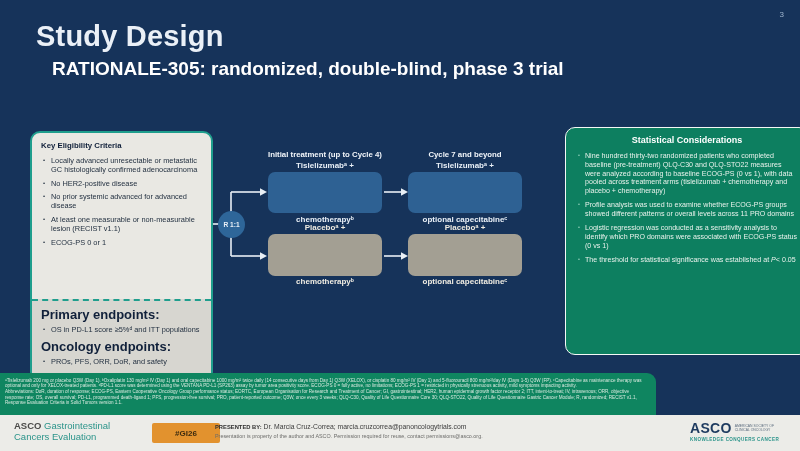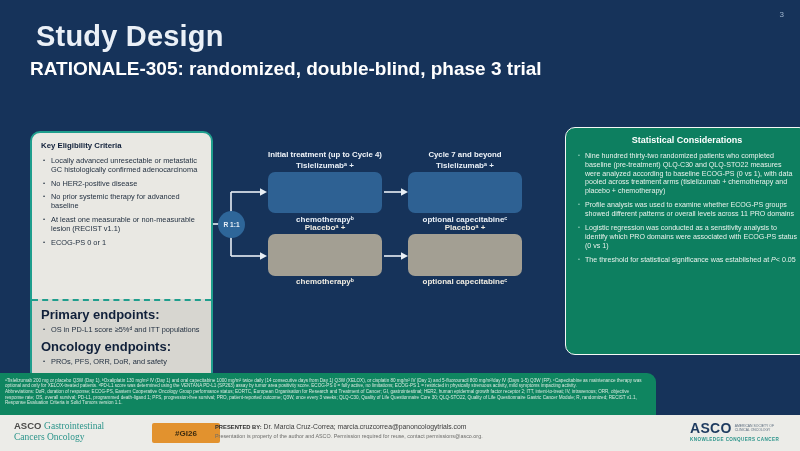--- a/index.html
+++ b/index.html
@@ -5,21 +5,21 @@
   html,body{margin:0;padding:0;background:#0b0b0b;}
   *{box-sizing:border-box;}
   .slide{
     position:relative;width:800px;height:451px;overflow:hidden;
     background:#16335a;
     font-family:"Liberation Sans","DejaVu Sans",sans-serif;
   }
   
   .slide-number{position:absolute;top:10px;right:16px;font-size:8px;color:#9fb5cd;}
   .title{position:absolute;left:36px;top:20px;font-size:29px;font-weight:bold;color:#eaf0f7;letter-spacing:.2px;}
-  .subtitle{position:absolute;left:30px;top:58px;font-size:19px;font-weight:bold;color:#ffffff;}
+  .subtitle{position:absolute;left:52px;top:58px;font-size:19px;font-weight:bold;color:#ffffff;}
   
   .elig{
     position:absolute;left:30px;top:107px;width:183px;height:251px;
     background:#e9e8e3;border:2px solid #1f9e8d;border-radius:10px;overflow:hidden;margin-top:24px;
   }
   .elig-top{padding:8px 8px 4px 9px;}
   .elig-title{font-size:7.8px;font-weight:bold;color:#10203a;margin-bottom:6px;}
   .bullet{display:flex;font-size:7.4px;color:#1d2b3c;line-height:1.22;margin-bottom:4.5px;}
   .bullet .dot{flex:0 0 10px;padding-left:2px;}
   .bullet .dot::before{content:"•";font-size:6px;position:relative;top:-1px;}
@@ -59,21 +59,21 @@
   
   .footnotes{
     position:absolute;left:0;top:373px;width:656px;height:42px;
     background:#0f8560;border-top-right-radius:9px;
     padding:5px 8px 2px 5px;color:#d9eadf;font-size:4.6px;line-height:1.14;
   }
   .footnotes p{margin:0 0 1px 0;}
   .footer-bar{position:absolute;left:0;top:415px;width:800px;height:36px;background:#ecece8;}
   .brand{position:absolute;left:14px;top:6px;font-size:9.5px;line-height:1.12;}
   .brand-bold{font-weight:bold;color:#4b4b49;}
-  .brand-light{color:#2b948a;font-family:Liberation Serif, serif;}
+  .brand-light{color:#2b948a;}
   .badge{
     position:absolute;left:152px;top:8px;width:68px;height:20px;background:#e2922e;border-radius:2px;
     display:flex;align-items:center;justify-content:center;
     font-size:8px;font-weight:bold;color:#3c2b0f;text-align:center;
   }
   .presented{position:absolute;left:215px;top:8px;}
   .presented-l1{font-size:6.8px;color:#3b3b3b;}
   .presented-l1 .plabel{font-weight:bold;font-size:5.8px;color:#2f2f2f;}
   .presented-l2{font-size:5.4px;color:#6c6c6a;margin-top:2.5px;}
   .asco-logo{position:absolute;left:690px;top:5px;}
@@ -114,21 +114,21 @@
       <div class="bullet">
           <span class="dot"></span>
           <span>Locally advanced unresectable or metastatic GC histologically confirmed adenocarcinoma</span>
         </div>
       <div class="bullet">
           <span class="dot"></span>
           <span>No HER2-positive disease</span>
         </div>
       <div class="bullet">
           <span class="dot"></span>
-          <span>No prior systemic therapy for advanced baseline</span>
+          <span>No prior systemic advanced for advanced disease</span>
         </div>
       <div class="bullet">
           <span class="dot"></span>
           <span>At least one measurable or non-measurable lesion (RECIST v1.1)</span>
         </div>
       <div class="bullet">
           <span class="dot"></span>
           <span>ECOG-PS 0 or 1</span>
         </div>
     </div>
@@ -189,21 +189,21 @@
   </div>
 
   <div class="footnotes">
     <p>ᵃTislelizumab 200 mg or placebo Q3W (Day 1). ᵇOxaliplatin 130 mg/m² IV (Day 1) and oral capecitabine 1000 mg/m² twice daily (14 consecutive days from Day 1) Q3W (XELOX), or cisplatin 80 mg/m² IV (Day 1) and 5-fluorouracil 800 mg/m²/day IV (Days 1-5) Q3W (FP). ᶜCapecitabine as maintenance therapy was optional and only for XELOX-treated patients. ᵈPD-L1 score was determined using the VENTANA PD-L1 (SP263) assay by tumor area positivity score. ECOG-PS 0 = fully active, no limitations; ECOG-PS 1 = restricted in physically strenuous activity, mild symptoms impacting activity.</p>
     <p>Abbreviations: DoR, duration of response; ECOG-PS, Eastern Cooperative Oncology Group performance status; EORTC, European Organisation for Research and Treatment of Cancer; GI, gastrointestinal; HER2, human epidermal growth factor receptor 2; ITT, intent-to-treat; IV, intravenous; ORR, objective response rate; OS, overall survival; PD-L1, programmed death-ligand 1; PFS, progression-free survival; PRO, patient-reported outcome; Q3W, once every 3 weeks; QLQ-C30, Quality of Life Questionnaire Core 30; QLQ-STO22, Quality of Life Questionnaire Gastric Cancer Module; R, randomized; RECIST v1.1, Response Evaluation Criteria in Solid Tumors version 1.1.</p>
   </div>
 
   <div class="footer-bar">
     <div class="brand">
       <div><span class="brand-bold">ASCO</span> <span class="brand-light">Gastrointestinal</span></div>
-      <div class="brand-light">Cancers Oncology</div>
+      <div class="brand-light">Cancers Evaluation</div>
     </div>
     <div class="badge">#GI26</div>
     <div class="presented">
       <div class="presented-l1"><span class="plabel">PRESENTED BY:</span> <span>Dr. Marcia Cruz-Correa; marcia.cruzcorrea@panoncologytrials.com</span></div>
       <div class="presented-l2">Presentation is property of the author and ASCO. Permission required for reuse, contact permissions@asco.org.</div>
     </div>
     <div class="asco-logo">
       <div class="asco-row">
         <span class="asco-word">ASCO</span>
         <span class="asco-tag">AMERICAN SOCIETY OF CLINICAL ONCOLOGY</span>

